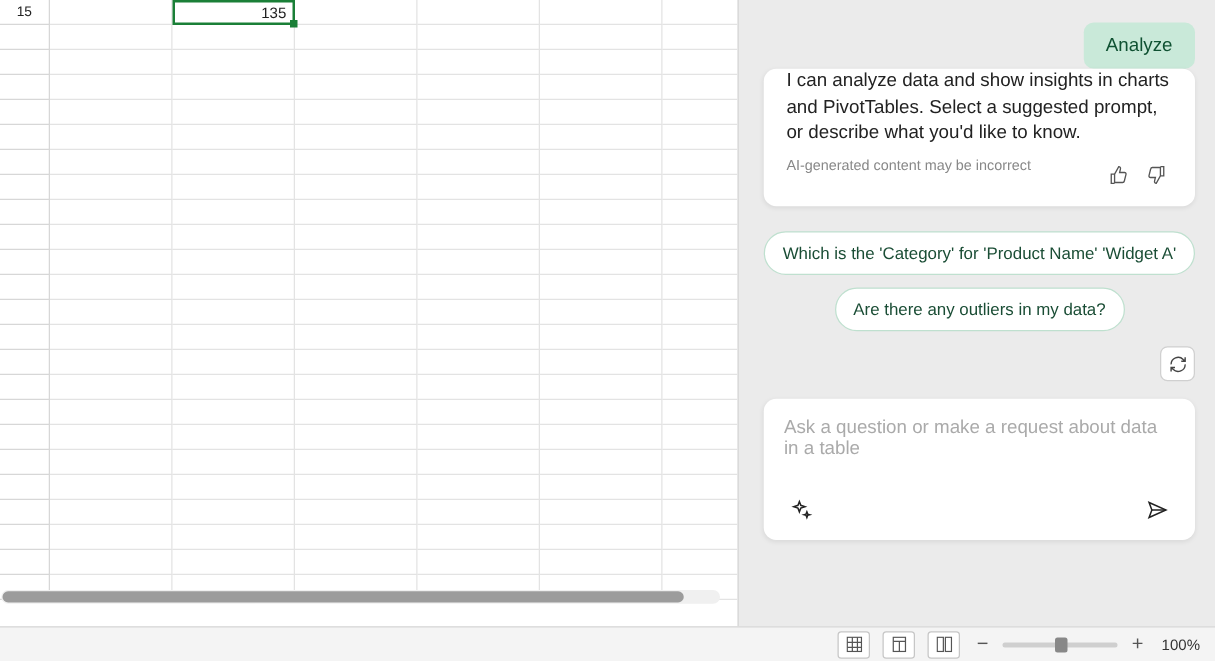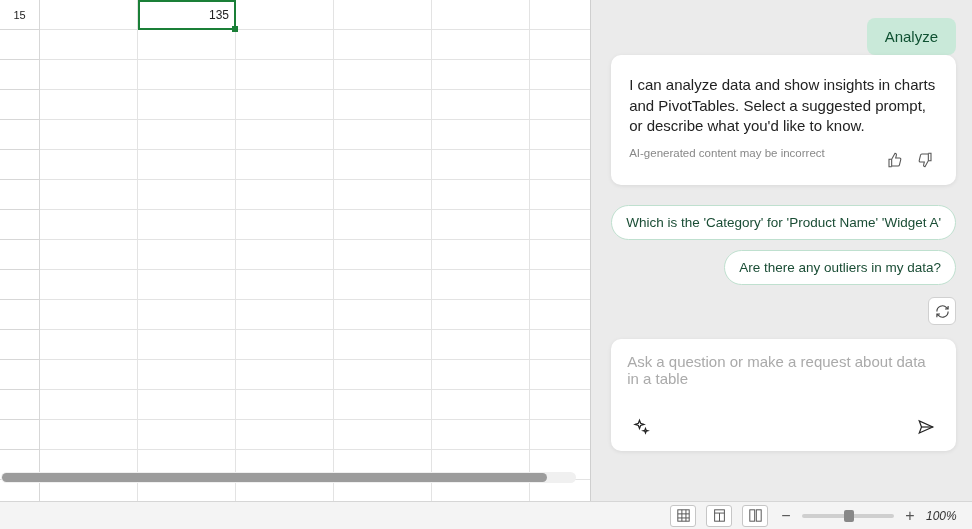--- a/index.html
+++ b/index.html
@@ -1,53 +1,53 @@
 <!DOCTYPE html>
 <html><head>
 <meta charset="utf-8">
 <style>
   * { box-sizing: border-box; margin: 0; padding: 0; font-family: -apple-system, BlinkMacSystemFont, "Segoe UI", sans-serif; }
   html, body { width: 972px; height: 529px; overflow: hidden; background: #ebebeb; }
   .app { display: flex; width: 100%; height: 100%; }
   .spreadsheet-pane { width: 632px; height: 100%; background: #fff; position: relative; overflow: hidden; border-right: 1px solid #cfcfcf; }
   .grid { position: absolute; inset: 0; }
-  .row { display: flex; height: 30px; }
+  .row { display: flex; height: 20px; }
   .rowhdr { width: 40px; min-width: 40px; border-right: 1px solid #d7d7d7; border-bottom: 1px solid #d7d7d7; font-size: 11px; color: #222; display:flex; align-items:center; justify-content:center; background:#fff; }
   .cell { width: 98px; min-width: 98px; border-right: 1px solid #e3e3e3; border-bottom: 1px solid #e3e3e3; font-size: 12px; color:#222; display:flex; align-items:center; justify-content:flex-end; padding-right:6px; }
   .selected-cell { outline: 2px solid #1a7f37; outline-offset: -2px; position: relative; }
   .selected-cell::after { content:""; position:absolute; right:-3px; bottom:-3px; width:6px; height:6px; background:#1a7f37; }
   .h-scroll { position:absolute; left:1px; right:14px; bottom:46px; height:11px; background:#f0f0f0; border-radius:6px; }
   .h-thumb { position:absolute; left:1px; top:1px; height:9px; width:545px; background:#9c9c9c; border-radius:5px; }
   .side-pane { flex:1; height:100%; padding: 18px 16px 10px 20px; display:flex; flex-direction:column; position:relative; }
   .user-bubble { align-self:flex-end; background:#c9e9d9; color:#0f5132; padding:10px 18px; border-radius:8px; font-size:15px; }
-  .ai-card { background:#fff; border-radius:10px; padding:20px 18px 12px; box-shadow:0 1px 4px rgba(0,0,0,.08); margin-bottom:20px; }
+  .ai-card { background:#fff; border-radius:10px; padding:0 18px 12px; box-shadow:0 1px 4px rgba(0,0,0,.08); margin-bottom:20px; }
   .ai-text { font-size:15px; color:#222; line-height:1.38; margin-bottom:10px; }
   .ai-footer { display:flex; align-items:flex-start; justify-content:space-between; }
   .disclaimer { font-size:11.5px; color:#888; }
   .fb-btn { width:26px; height:26px; border:none; background:transparent; display:inline-flex; align-items:center; justify-content:center; color:#555; border-radius:4px; cursor:pointer; }
   .fb-btn svg { width:16px; height:16px; stroke:#555; fill:none; stroke-width:1.6; }
-  .suggestions { display:flex; flex-direction:column; gap:10px; align-items:flex-end; margin-bottom:12px; }
+  .suggestions { display:flex; flex-direction:column; gap:10px; align-items:center; margin-bottom:12px; }
   .suggestion { background:#fff; border:1px solid #bfe0cf; color:#1a4d35; font-size:13.5px; padding:9px 14px; border-radius:20px; cursor:pointer; white-space:nowrap; max-width:100%; }
   .refresh-wrap { display:flex; justify-content:flex-end; margin-bottom:14px; }
   .refresh-btn { width:28px; height:28px; border:1px solid #d0d0d0; background:#fff; border-radius:6px; display:flex; align-items:center; justify-content:center; cursor:pointer; }
   .refresh-btn svg { width:15px; height:15px; stroke:#444; fill:none; stroke-width:1.8; }
   .input-card { background:#fff; border-radius:10px; padding:14px 16px 10px; box-shadow:0 1px 4px rgba(0,0,0,.08); }
   .input-text { width:100%; border:none; resize:none; font-size:15px; color:#222; height:52px; outline:none; font-family:inherit; }
   .input-text::placeholder { color:#aaa; }
   .input-actions { display:flex; justify-content:space-between; align-items:center; margin-top:4px; }
   .sparkle-btn, .send-btn { width:28px; height:28px; border:none; background:transparent; display:flex; align-items:center; justify-content:center; cursor:pointer; color:#222; }
   .sparkle-btn svg, .send-btn svg { width:18px; height:18px; stroke:#222; fill:none; stroke-width:1.6; }
   .status-bar { position:absolute; left:0; right:0; bottom:0; height:28px; background:#f4f4f4; border-top:1px solid #d6d6d6; display:flex; align-items:center; justify-content:flex-end; padding:0 12px; gap:10px; font-size:12px; color:#333; }
   .view-btn { width:26px; height:22px; border:1px solid #c6c6c6; background:#fff; border-radius:3px; display:inline-flex; align-items:center; justify-content:center; cursor:pointer; }
   .view-btn svg { width:13px; height:13px; stroke:#555; fill:none; stroke-width:1.2; }
   .zoom-group { display:flex; align-items:center; gap:8px; }
   .zoom-btn { border:none; background:transparent; font-size:16px; color:#555; width:16px; cursor:pointer; line-height:1; }
   .zoom-slider { position:relative; width:92px; height:4px; background:#cfcfcf; border-radius:2px; }
   .zoom-thumb { position:absolute; top:-4px; left:42px; width:10px; height:12px; background:#888; border-radius:2px; }
-  .zoom-label { font-size:12px; color:#333; min-width:34px; text-align:left;font-style:italic; }
+  .zoom-label { font-size:12px; color:#333; min-width:34px; text-align:right; }
 </style>
 </head>
 <body>
 
 <div class="app">
 
   <div class="spreadsheet-pane">
     <div class="grid">
       <div class="row">
         <div class="rowhdr">15</div>

